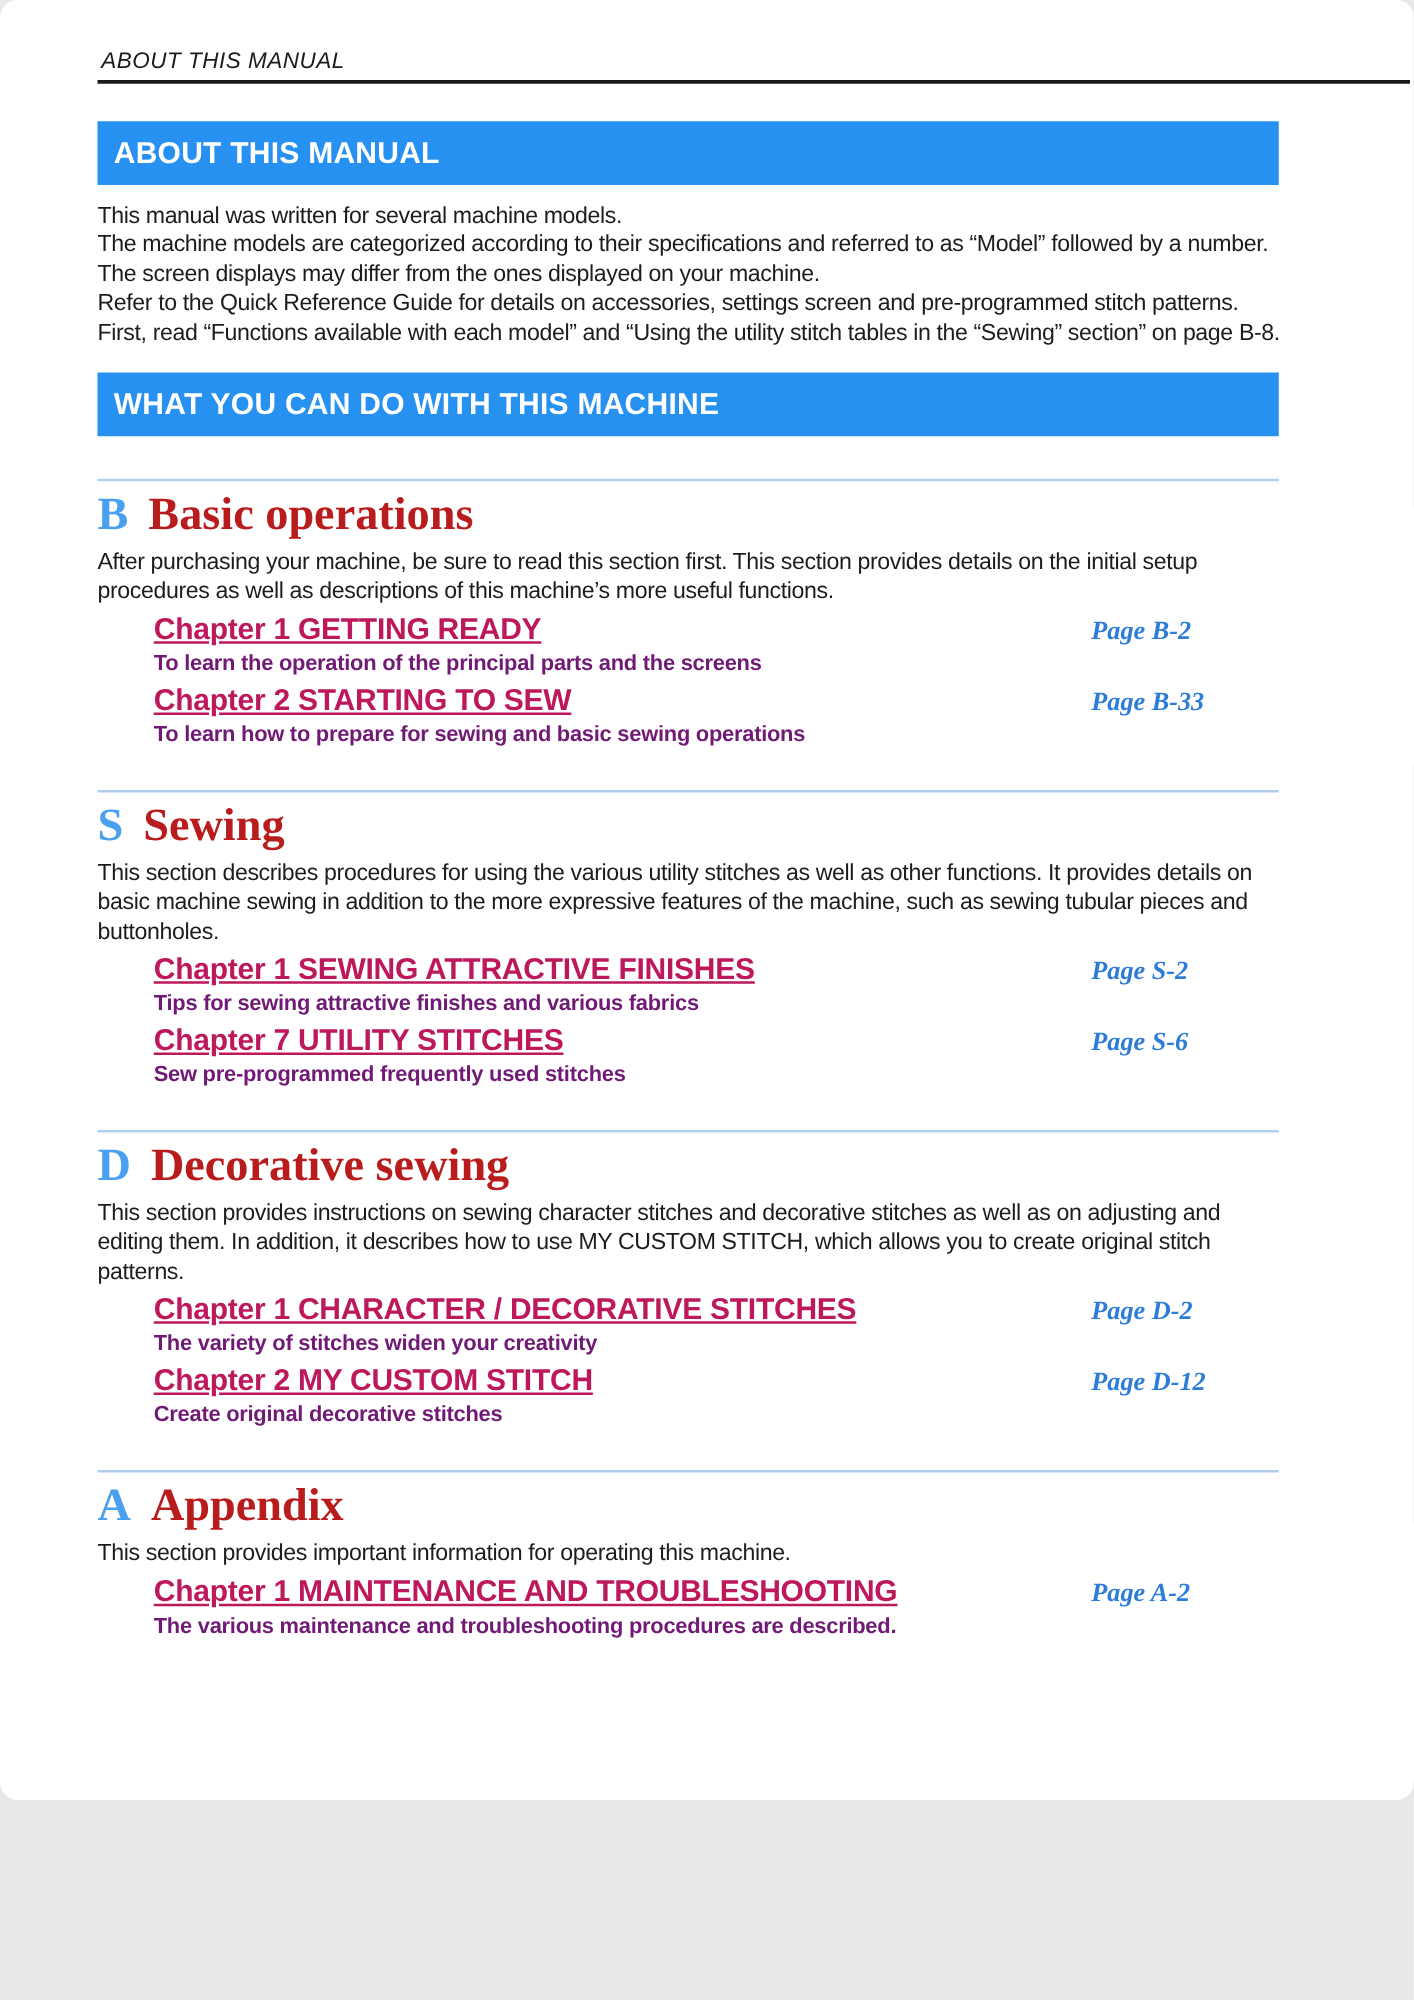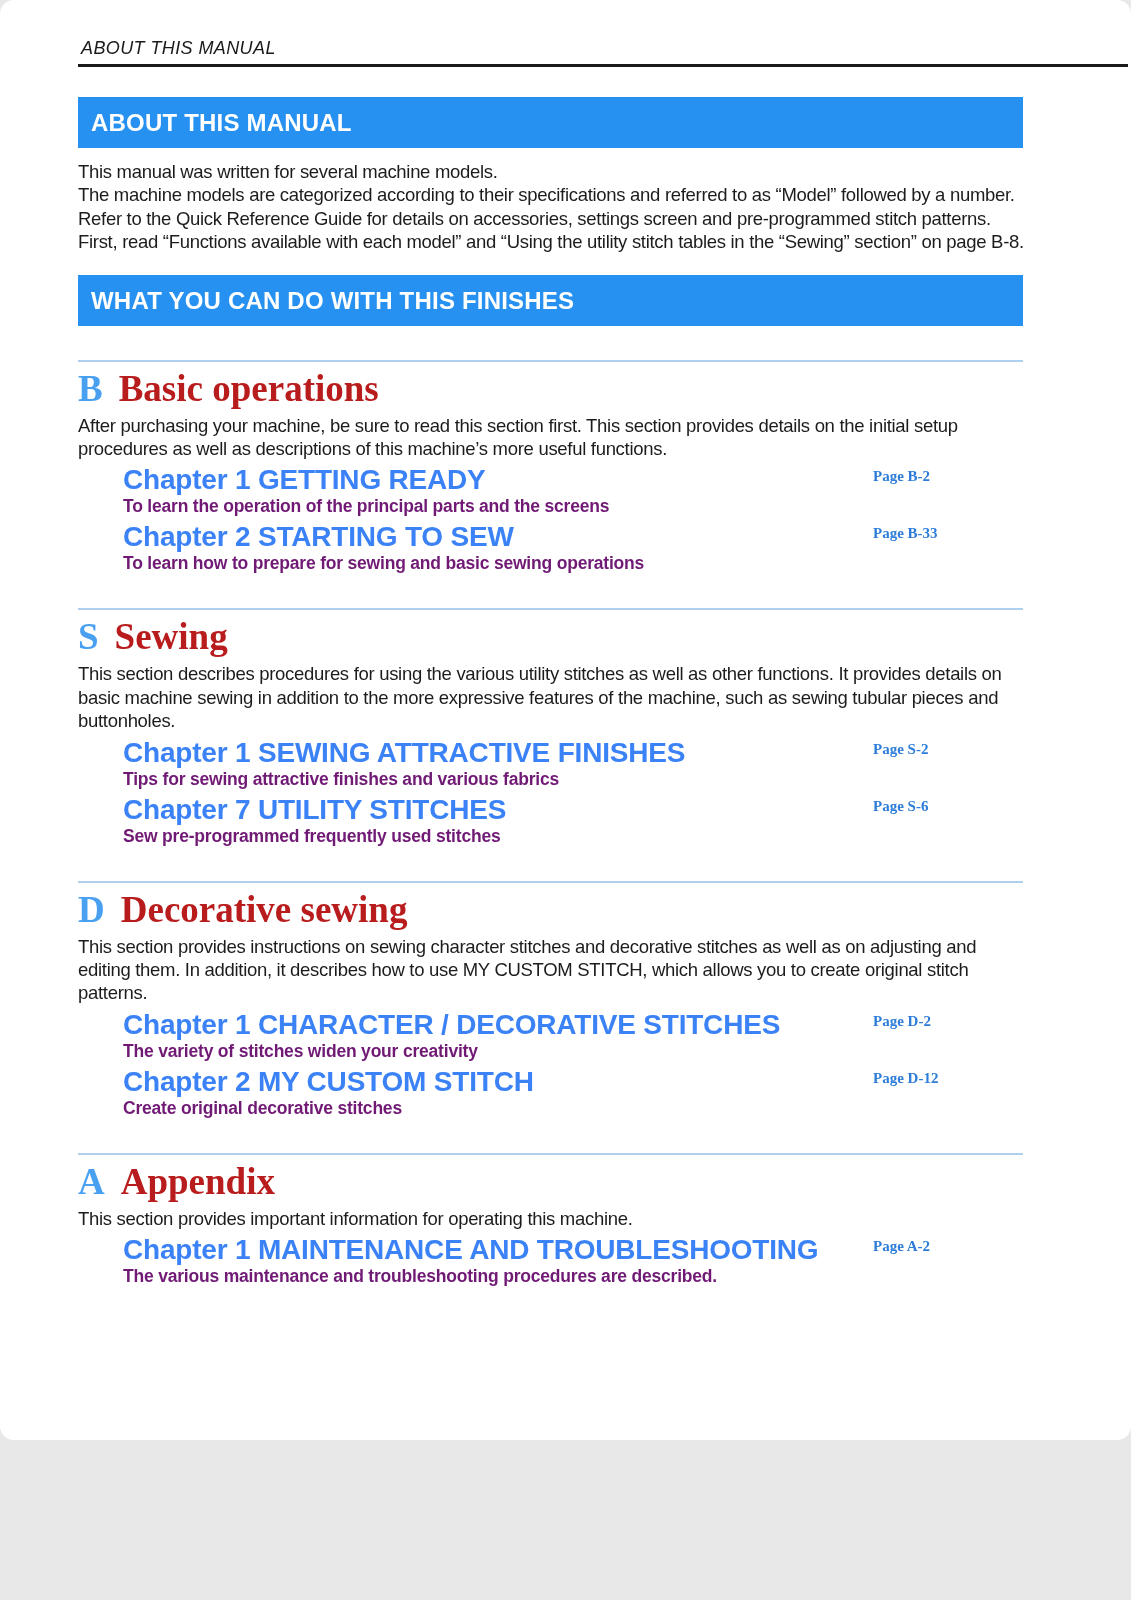--- a/index.html
+++ b/index.html
@@ -41,28 +41,28 @@
   }
   .section-letter { color:#4AA0F0; margin-right:16px; }
   .section-title { color:#b91c1c; }
   .section-desc {
     margin-top:2px; font-size:18.5px; line-height:23.4px; letter-spacing:-0.3px;
   }
   .chapters { margin-top:7px; margin-left:45px; }
   .chapter { position:relative; margin-top:7px; }
   .chapter-title {
     display:inline-block;
-    color:#3b82f6; font-weight:bold; font-size:28px; line-height:26px;
-    letter-spacing:-0.2px; cursor:pointer;
+    color:#be185d; font-weight:bold; font-size:24px; line-height:26px;
+    letter-spacing:-0.2px; cursor:pointer;text-decoration:underline;
   }
   .page-ref {
     position:absolute; left:750px; top:1px;
     font-family:"Liberation Serif", serif;
-    font-weight:bold;
-    font-size:15px; color:#2C7CD8; white-space:nowrap; cursor:pointer;
+    font-style:italic; font-weight:bold;
+    font-size:21px; color:#2C7CD8; white-space:nowrap; cursor:pointer;
   }
   .chapter-sub {
     font-weight:bold; font-size:17.5px; line-height:21px;
     color:#701a75; margin-top:3px; letter-spacing:-0.2px;
   }
   .footer-rule {
     position:absolute; left:78px; top:1522px; width:1050px; height:3px;
     background:#1a1a1a;
   }
   .footer-num {
@@ -77,25 +77,26 @@
   <div class="running-header">ABOUT THIS MANUAL</div>
   <div class="header-rule"></div>
 
   <div class="content">
 
     <div class="banner">ABOUT THIS MANUAL</div>
 
     <div class="intro">
       <div>This manual was written for several machine models.</div>
       <div>The machine models are categorized according to their specifications and referred to as “Model” followed by a number.</div>
+      <div>The screen displays may differ from the ones displayed on your machine.</div>
       <div>Refer to the Quick Reference Guide for details on accessories, settings screen and pre-programmed stitch patterns.</div>
       <div>First, read “Functions available with each model” and “Using the utility stitch tables in the “Sewing” section” on page B-8.</div>
     </div>
 
-    <div class="banner second">WHAT YOU CAN DO WITH THIS FINISHES</div>
+    <div class="banner second">WHAT YOU CAN DO WITH THIS MACHINE</div>
 
     <div class="section">
       <div class="section-divider"></div>
       <div class="section-heading">
         <span class="section-letter">B</span><span class="section-title">Basic operations</span>
       </div>
       <div class="section-desc">After purchasing your machine, be sure to read this section first. This section provides details on the initial setup procedures as well as descriptions of this machine’s more useful functions.</div>
       <div class="chapters">
         <div class="chapter">
           <span class="chapter-title">Chapter 1 GETTING READY</span>

